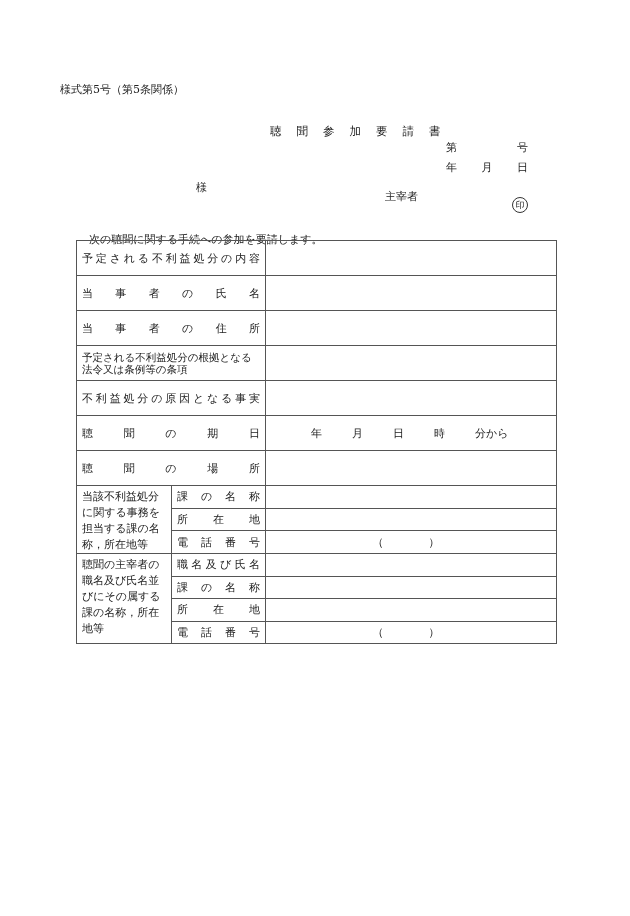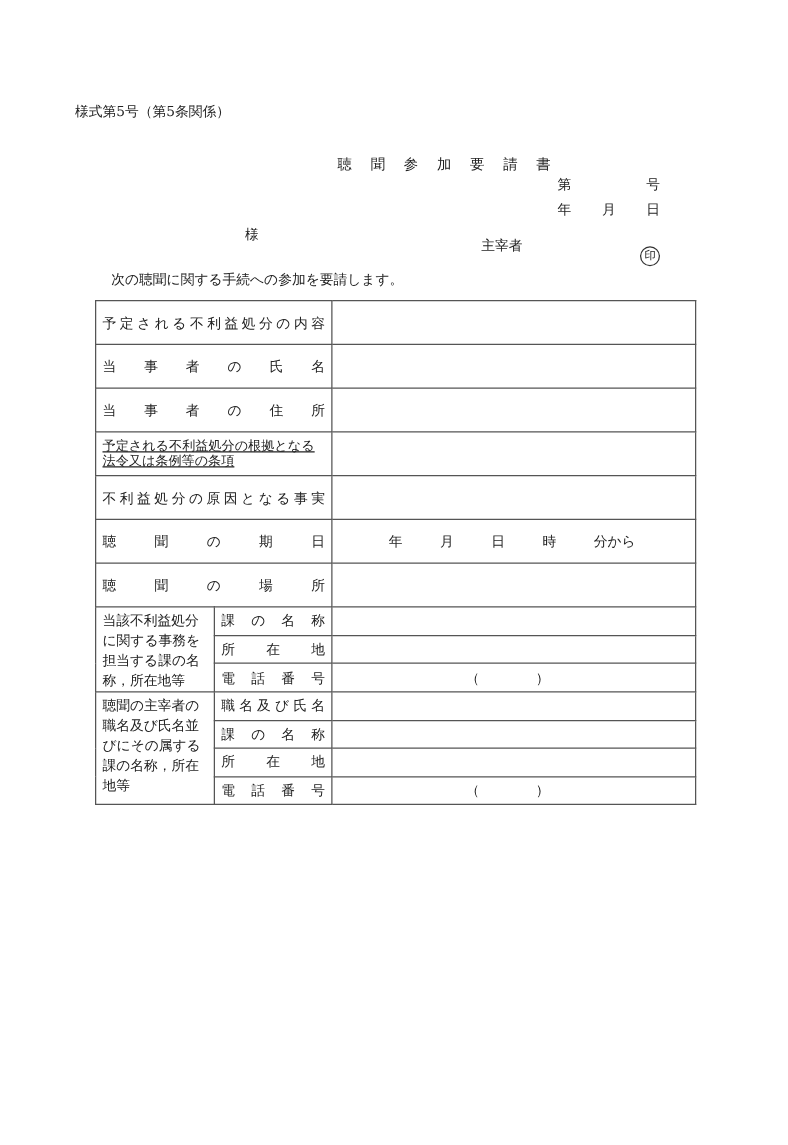--- a/index.html
+++ b/index.html
@@ -9,31 +9,31 @@
   }
   .abs { position:absolute; white-space:nowrap; }
   .form-no { left:60px; top:82px; font-size:11px; }
   .title { left:226px; top:124px; font-size:11.5px; letter-spacing:15px;padding-left:44px; }
   .num-line { left:446px; top:140px; width:82px; display:flex; justify-content:space-between; }
   .date-line { left:446px; top:160px; width:82px; display:flex; justify-content:space-between; }
   .addressee { left:196px; top:180px; }
   .presider { left:385px; top:189px; }
   .seal { left:512px; top:197px; width:14px; height:14px; border:1px solid #333; border-radius:50%;
           font-size:9px; text-align:center; line-height:14px; }
-  .intro { left:89px; top:216px; }
+  .intro { left:89px; top:232px; }
 
   table.form {
     position:absolute; left:76px; top:240px; width:480px; border-collapse:collapse;
     table-layout:fixed;
   }
   table.form td { border:1px solid #555; padding:0 5px; font-size:11px; vertical-align:middle; }
   .rowh { height:35px; }
   .subh { height:22.5px;padding-left:36px; }
   .lbl-full { display:flex; justify-content:space-between; }
-  .lbl-2line { font-size:10.5px; line-height:12px;text-decoration:underline; }
+  .lbl-2line { font-size:10.5px; line-height:12px; }
   .group-lbl { font-size:10.5px; line-height:16px; vertical-align:top !important; padding-top:3px !important; }
   .datetime { display:flex; justify-content:flex-start; gap:0; padding-left:40px; }
   .datetime span { margin-right:30px; }
   .paren { display:flex; justify-content:center; gap:45px; margin-left:-10px; }
 </style>
 </head>
 <body>
 
 <div class="abs form-no">様式第5号（第5条関係）</div>
 <div class="abs title">聴聞参加要請書</div>

